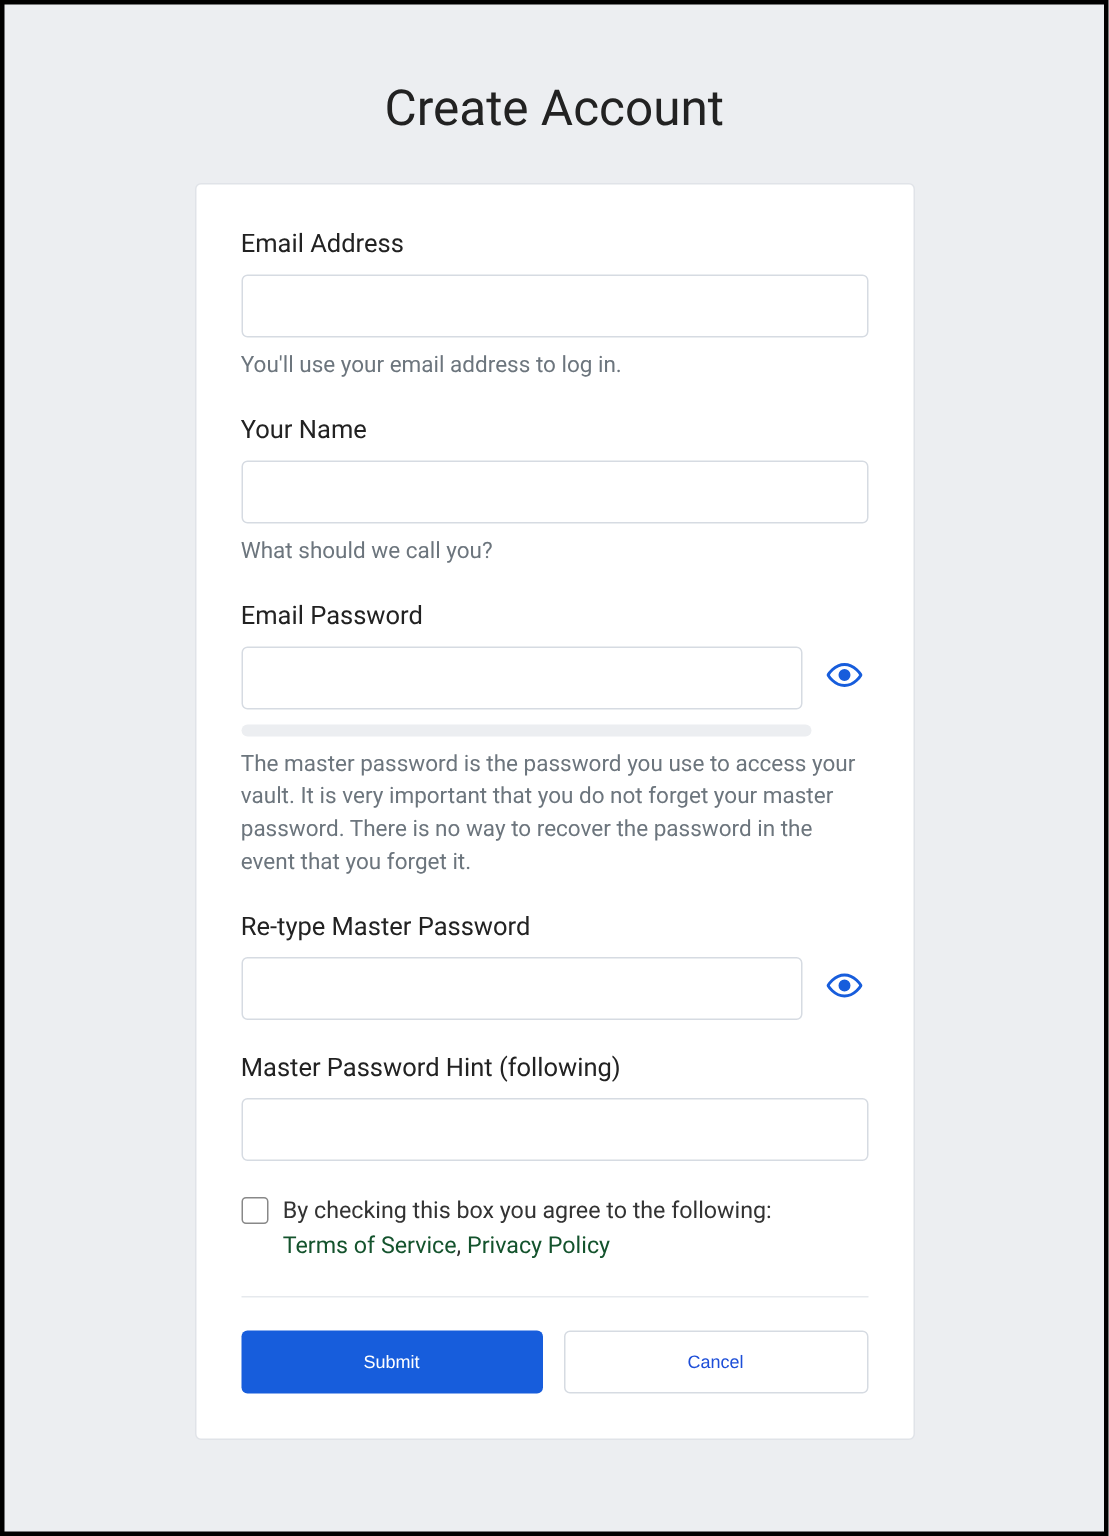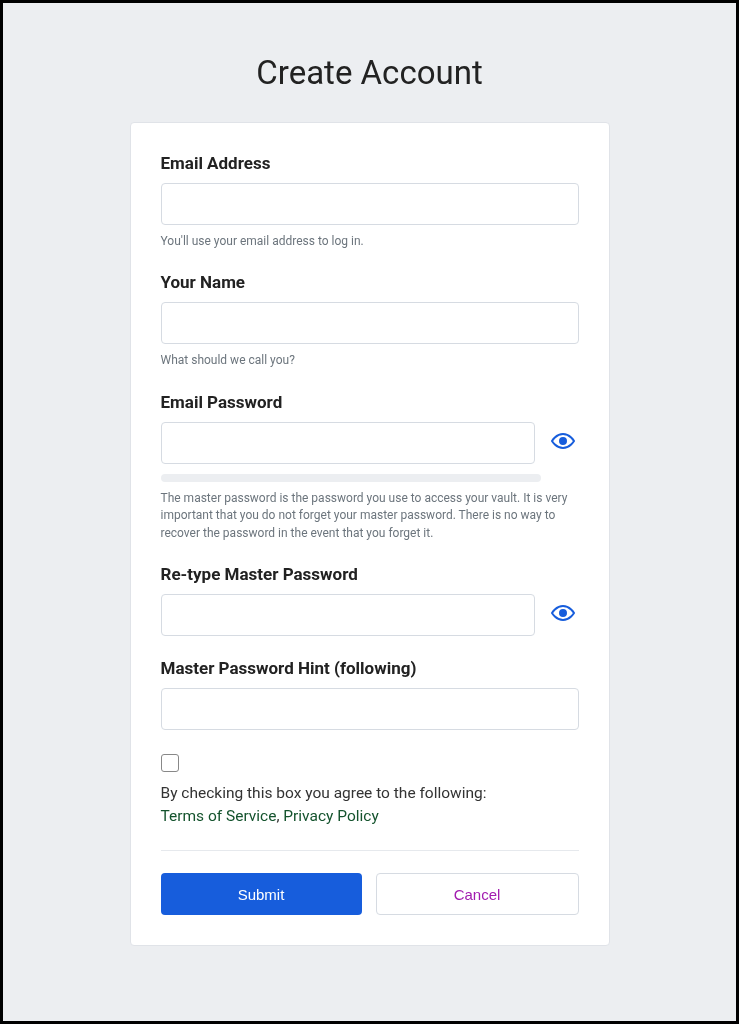--- a/index.html
+++ b/index.html
@@ -25,37 +25,37 @@
       background: #fff;
       border: 1px solid #e0e3e8;
       border-radius: 4px;
       width: 480px;
       padding: 30px 30px 30px 30px;
     }
     .form-group {
       margin-bottom: 22px;
     }
     .label {
-      font-weight: 700;
+      font-weight: 400;
       font-size: 17px;
       color: #222;
       display: block;
       margin-bottom: 10px;
     }
     .text-input {
       width: 100%;
       height: 42px;
       border: 1px solid #d6dbe2;
       border-radius: 4px;
       padding: 0 10px;
       font-size: 15px;
       background: #fff;
     }
     .hint {
-      font-size: 12px;
+      font-size: 15px;
       color: #6c757d;
       margin-top: 8px;
       line-height: 1.45;
     }
     .input-row {
       display: flex;
       align-items: center;
       gap: 12px;
     }
     .input-row .text-input {
@@ -77,21 +77,20 @@
       border-radius: 4px;
       margin-top: 10px;
     }
     .checkbox-row {
       display: flex;
       align-items: flex-start;
       gap: 10px;
       font-size: 15.5px;
       color: #333;
       margin-top: 10px;
-      flex-direction: column;
     }
     .checkbox-row input[type="checkbox"] {
       width: 18px;
       height: 18px;
       margin-top: 2px;
       border: 1.5px solid #888;
       border-radius: 3px;
       appearance: none;
       cursor: pointer;
     }
@@ -109,34 +108,34 @@
       margin: 22px 0;
     }
     .button-row {
       display: flex;
       gap: 14px;
     }
     .btn {
       flex: 1;
       height: 42px;
       border-radius: 4px;
-      font-size: 15px;
+      font-size: 12px;
       cursor: pointer;
       display: flex;
       align-items: center;
       justify-content: center;
     }
     .btn-primary {
       background: #175ddc;
       color: #fff;
       border: none;
     }
     .btn-secondary {
       background: #fff;
-      color: #a21caf;
+      color: #1d4ed8;
       border: 1px solid #d6dbe2;
     }
   </style>
 </head>
 <body>
 
 <h1 class="page-title">Create Account</h1>
 
 <div class="card">
 

